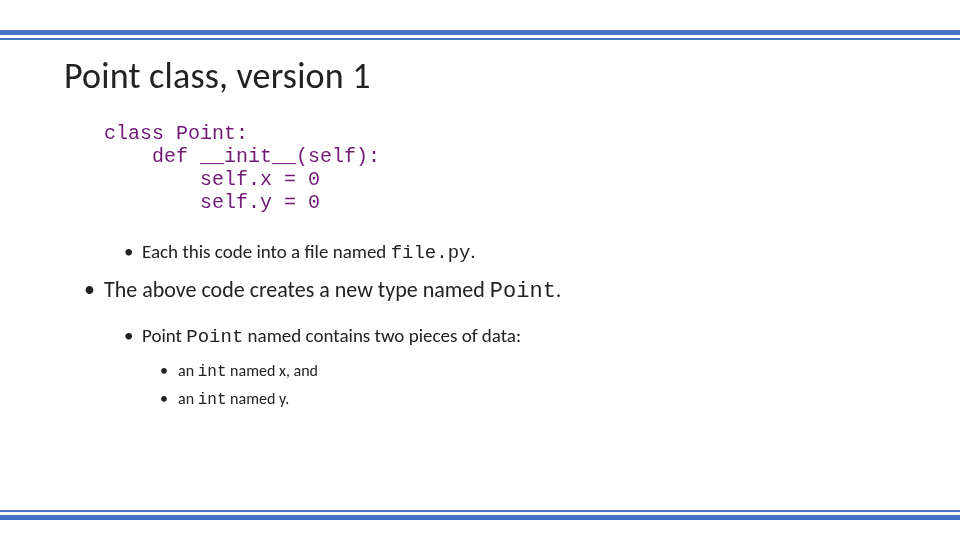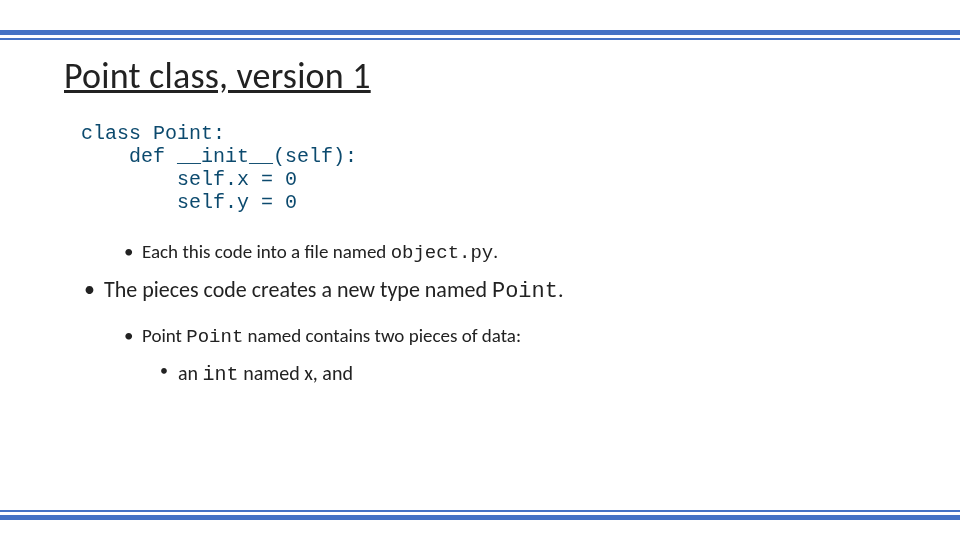--- a/index.html
+++ b/index.html
@@ -41,30 +41,29 @@
   }
   .content {
     padding: 0 64px;
   }
   h1.title {
     font-weight: 400;
     font-size: 36px;
     margin: 14px 0 24px 0;
     color: #222;
     letter-spacing: 0.2px;
-    text-decoration: underline;
   }
   .codeblock {
     font-family: "Courier New", Courier, monospace;
     font-size: 20px;
     line-height: 1.15;
     white-space: pre;
-    margin-left: 17px;
+    margin-left: 40px;
     margin-bottom: 26px;
-    color: #0c4a6e;
+    color: #701a75;
   }
   ul.lvl1 {
     list-style: none;
     padding-left: 20px;
     margin: 0 0 18px 0;
   }
   ul.lvl2 {
     list-style: none;
     padding-left: 60px;
     margin: 0 0 10px 0;
@@ -94,21 +93,21 @@
     font-size: 22px;
   }
   ul.lvl2 > li {
     font-size: 19px;
     line-height: 1.3;
   }
   ul.lvl2 > li::before {
     font-size: 19px;
   }
   ul.lvl3 > li {
-    font-size: 20px;
+    font-size: 16px;
     line-height: 1.35;
   }
   ul.lvl3 > li::before {
     font-size: 16px;
   }
   .mono {
     font-family: "Courier New", Courier, monospace;
   }
   .spacer {
     height: 10px;
@@ -129,39 +128,42 @@
 
     <h1 class="title">Point class, version 1</h1>
 
     <div class="codeblock">class Point:
     def __init__(self):
         self.x = 0
         self.y = 0</div>
 
     <ul class="lvl2">
       <li>
-        <span>Each this code into a file named </span><span class="mono">object.py</span><span>.</span>
+        <span>Each this code into a file named </span><span class="mono">file.py</span><span>.</span>
       </li>
     </ul>
 
     <ul class="lvl1">
       <li>
-        <span>The pieces code creates a new type named </span><span class="mono">Point</span><span>.</span>
+        <span>The above code creates a new type named </span><span class="mono">Point</span><span>.</span>
       </li>
     </ul>
 
     <ul class="lvl2">
       <li>
         <span>Point </span><span class="mono">Point</span><span> named contains two pieces of data:</span>
       </li>
     </ul>
 
     <ul class="lvl3">
       <li>
         <span>an </span><span class="mono">int</span><span> named x, and</span>
+      </li>
+      <li>
+        <span>an </span><span class="mono">int</span><span> named y.</span>
       </li>
     </ul>
 
     <div class="spacer"></div>
 
 
   </div>
 
   <div class="bottom-rules">
     <div class="rule-thin"></div>

